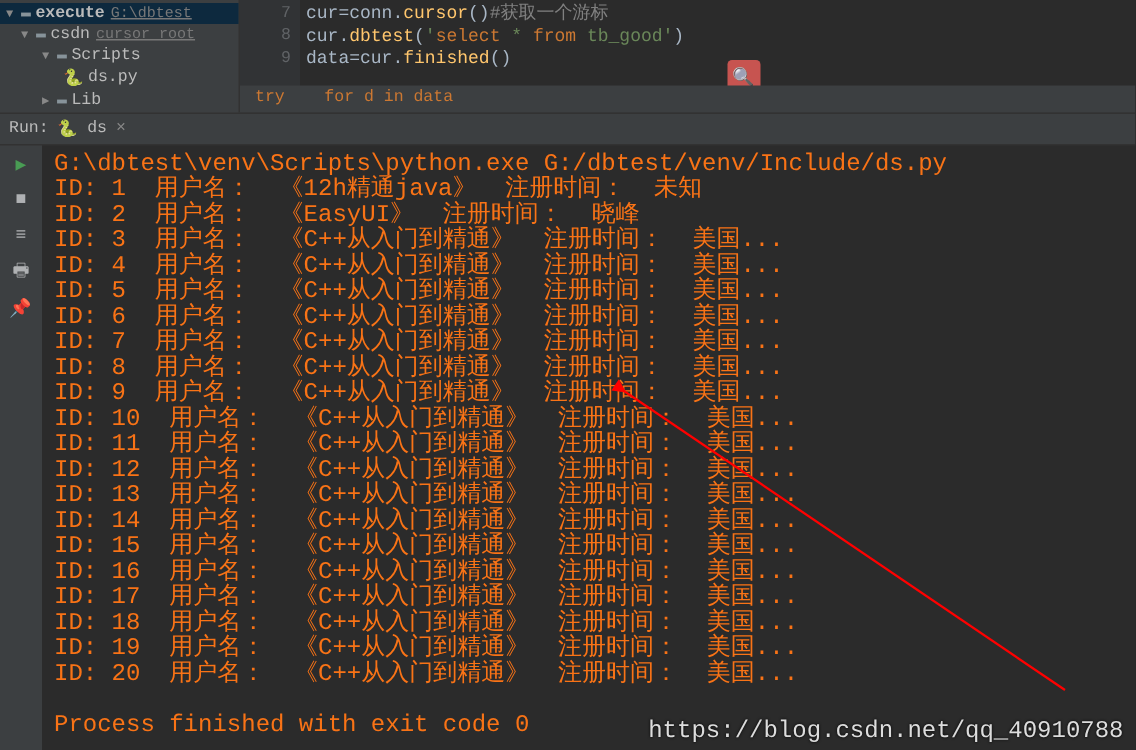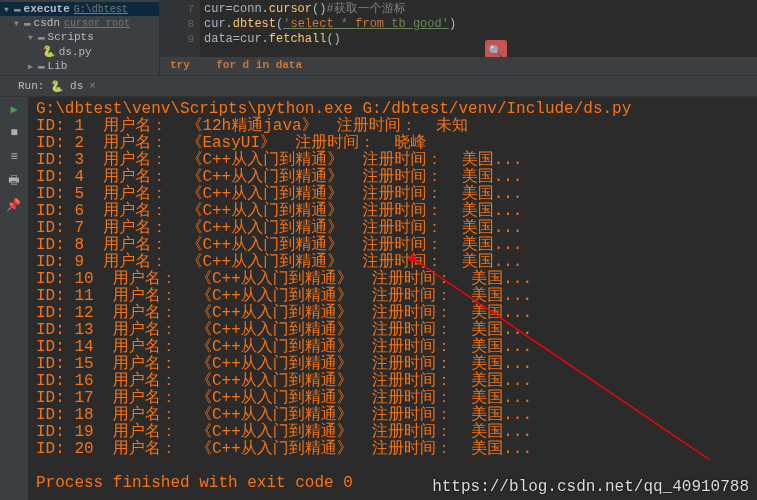--- a/index.html
+++ b/index.html
@@ -8,27 +8,27 @@
 .project-panel { width: 160px; background: #3c3f41; border-right: 1px solid #323232; padding: 2px 0; }
 .project-row { display: flex; align-items: center; padding: 1px 4px; font-size: 11px; color: #bbb; cursor: pointer; }
 .project-row.sel { background: #0d293e; }
 .project-row .arrow { width: 10px; color: #888; font-size: 8px; }
 .project-row .folder { color: #87939a; margin-right: 3px; }
 .project-row .muted { color: #787878; margin-left: 4px; font-size: 10px; text-decoration: underline; }
 .editor-area { flex: 1; background: #2b2b2b; position: relative; }
 .gutter { position: absolute; left: 0; top: 0; width: 40px; background: #313335; height: 60px; padding: 2px 6px; text-align: right; color: #606366; font-size: 11px; line-height: 15px; }
 .code { position: absolute; left: 44px; top: 2px; font-size: 12px; line-height: 15px; }
 .code .fn { color: #ffc66d; }
-.code .str { color: #6a8759; text-decoration: underline; }
+.code .str { color: #6a8759; }
 .code .sql-kw { color: #cc7832; }
 .code .comment { color: #808080; }
-.hint-bar { position: absolute; bottom: 0; left: 0; right: 0; height: 18px; background: #3c3f41; font-size: 11px; color: #888; padding: 2px 10px; font-weight: bold; }
+.hint-bar { position: absolute; bottom: 0; left: 0; right: 0; height: 18px; background: #3c3f41; font-size: 11px; color: #888; padding: 2px 10px; }
 .hint-bar .hint-kw { color: #cc7832; }
 .search-icon { position: absolute; right: 250px; top: 40px; width: 22px; height: 22px; background: #c75450; border-radius: 3px; display: flex; align-items: center; justify-content: center; color: #fff; font-size: 12px; }
-.run-header { height: 22px; background: #3c3f41; border-top: 1px solid #323232; border-bottom: 1px solid #323232; display: flex; align-items: center; padding: 0 18px; font-size: 11px; color: #bbb; gap: 6px; }
+.run-header { height: 22px; background: #3c3f41; border-top: 1px solid #323232; border-bottom: 1px solid #323232; display: flex; align-items: center; padding: 0 6px; font-size: 11px; color: #bbb; gap: 6px; }
 .close-x { color: #888; cursor: pointer; }
 .bottom { display: flex; height: 403px; }
 .tool-col { width: 28px; background: #3c3f41; display: flex; flex-direction: column; align-items: center; padding-top: 4px; gap: 8px; }
 .tool-icon { width: 16px; height: 16px; color: #afb1b3; font-size: 12px; display: flex; align-items: center; justify-content: center; cursor: pointer; }
 .tool-icon.play { color: #499c54; }
 .console { flex: 1; background: #2b2b2b; padding: 4px 8px; overflow: hidden; font-size: 16px; line-height: 17px; white-space: pre; color: #f97316; }
 .arrow-annotation { position: absolute; top: 250px; left: 400px; pointer-events: none; z-index: 100; }
 .watermark { position: absolute; bottom: 4px; right: 8px; font-size: 16px; color: #ddd; z-index: 200; text-shadow: 0 0 2px #000; }
 </style>
 </head>
@@ -65,21 +65,21 @@
   </div>
   <div class="editor-area">
     <div class="gutter">
       <div>7</div>
       <div>8</div>
       <div>9</div>
     </div>
     <div class="code" id="code-body">
         <div>cur=conn.<span class="fn">cursor</span>()<span class="comment">#获取一个游标</span></div>
         <div>cur.<span class="fn">dbtest</span>(<span class="str">'<span class="sql-kw">select</span> * <span class="sql-kw">from</span> tb_good'</span>)</div>
-        <div>data=cur.<span class="fn">fetchall</span>()</div>
+        <div>data=cur.<span class="fn">finished</span>()</div>
       </div>
     <div class="search-icon">🔍</div>
     <div class="hint-bar">
       <span class="hint-kw">try</span>
       &nbsp;&nbsp;
       <span class="hint-kw">for d in data</span>
     </div>
   </div>
 </div>
 

